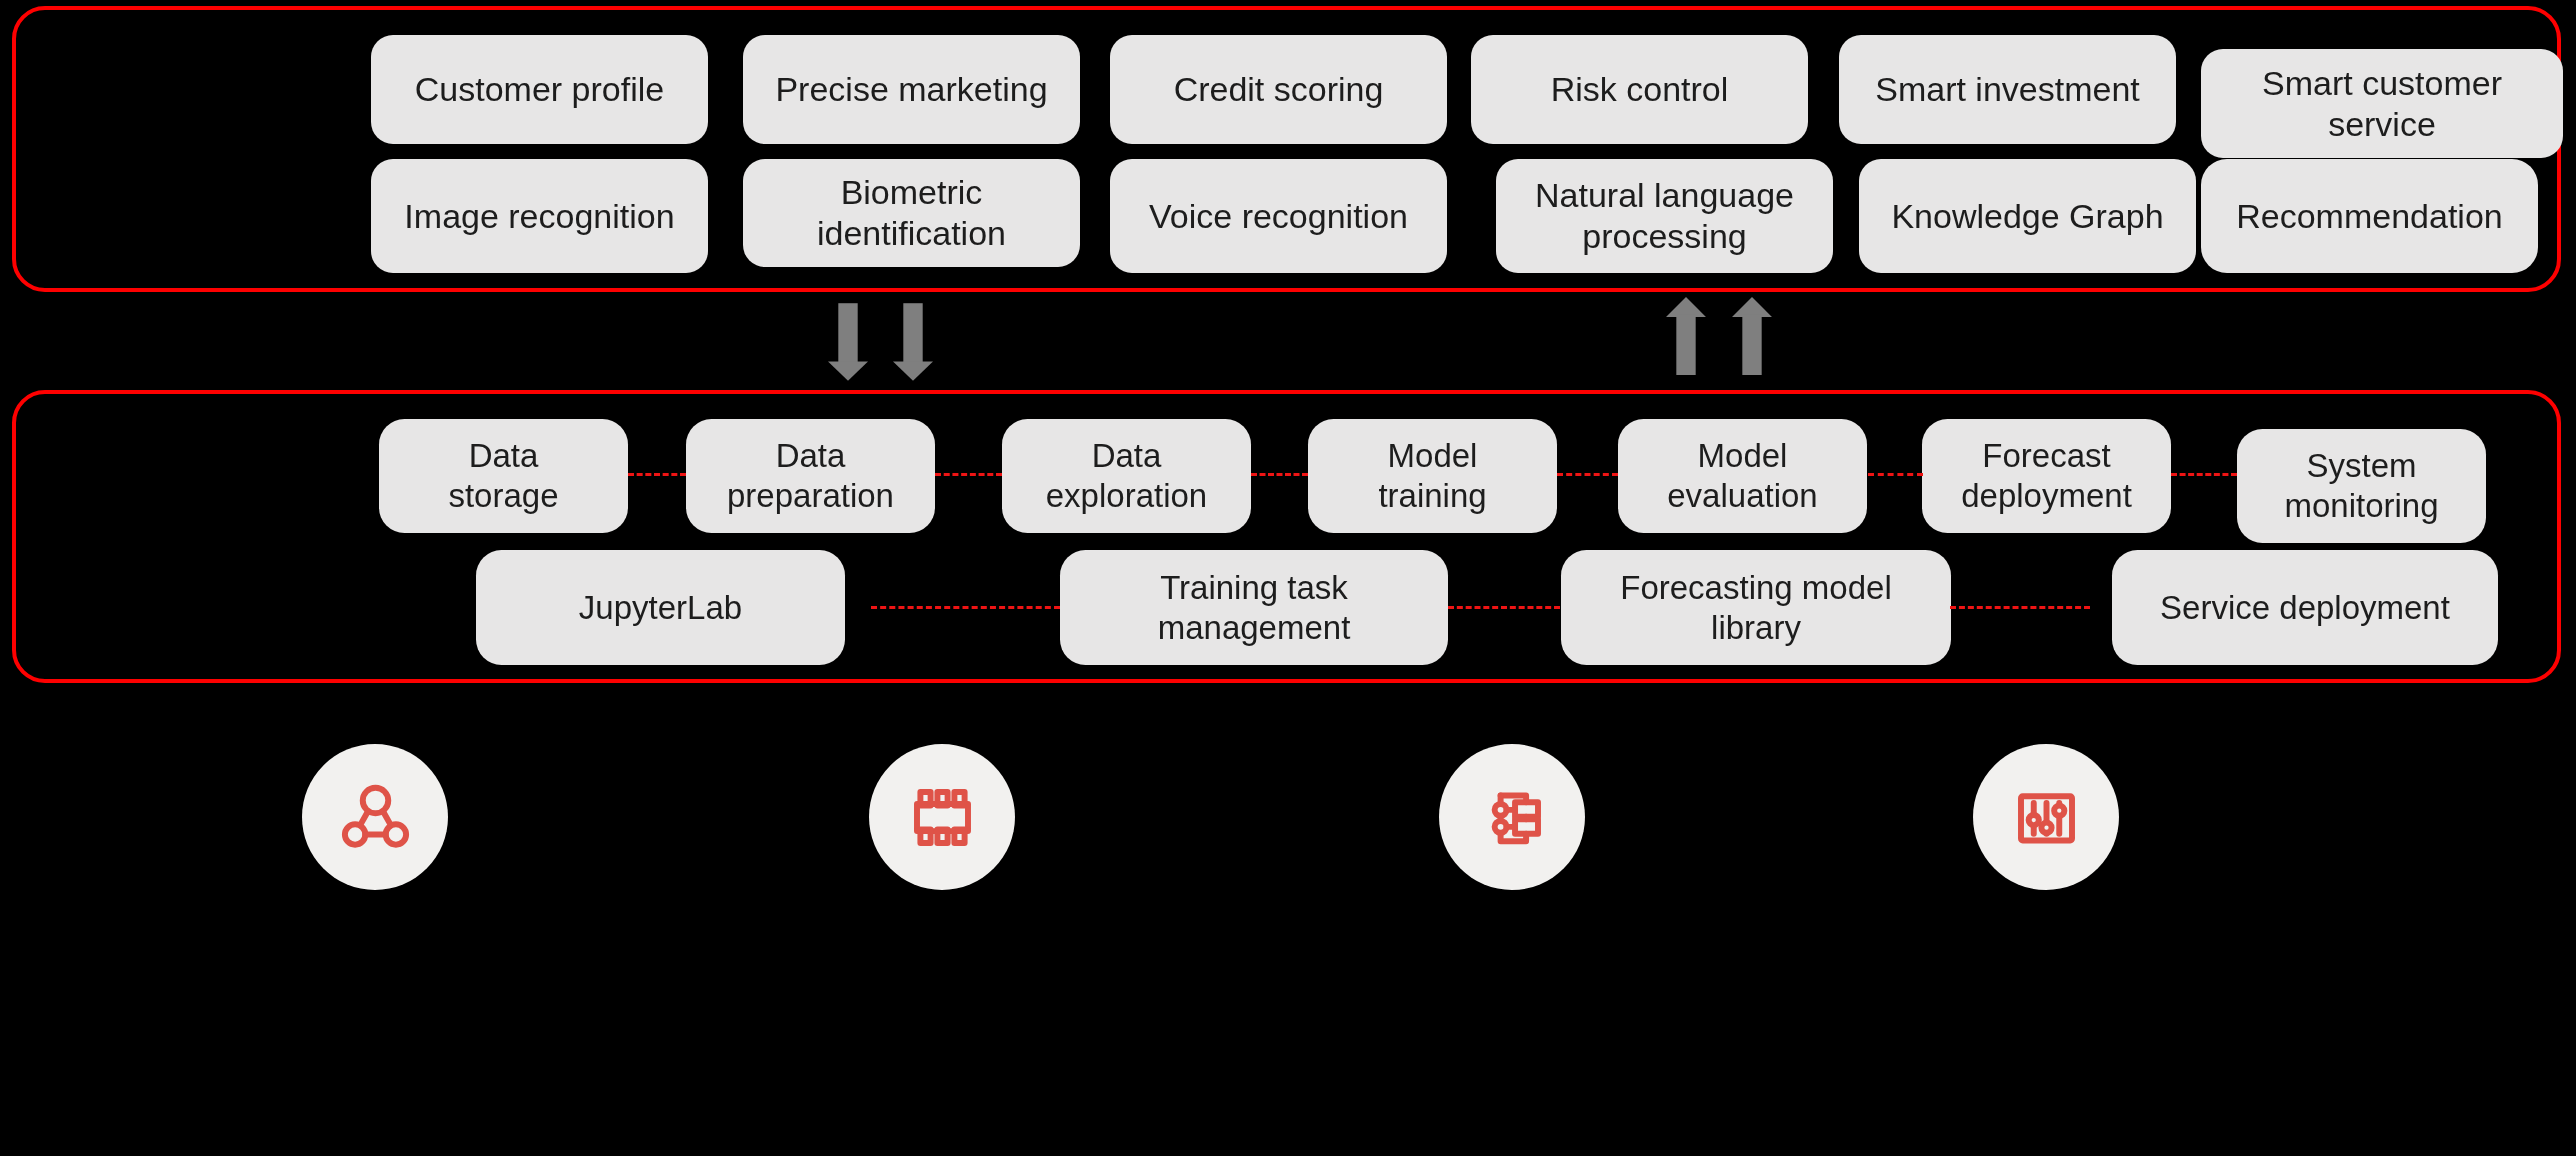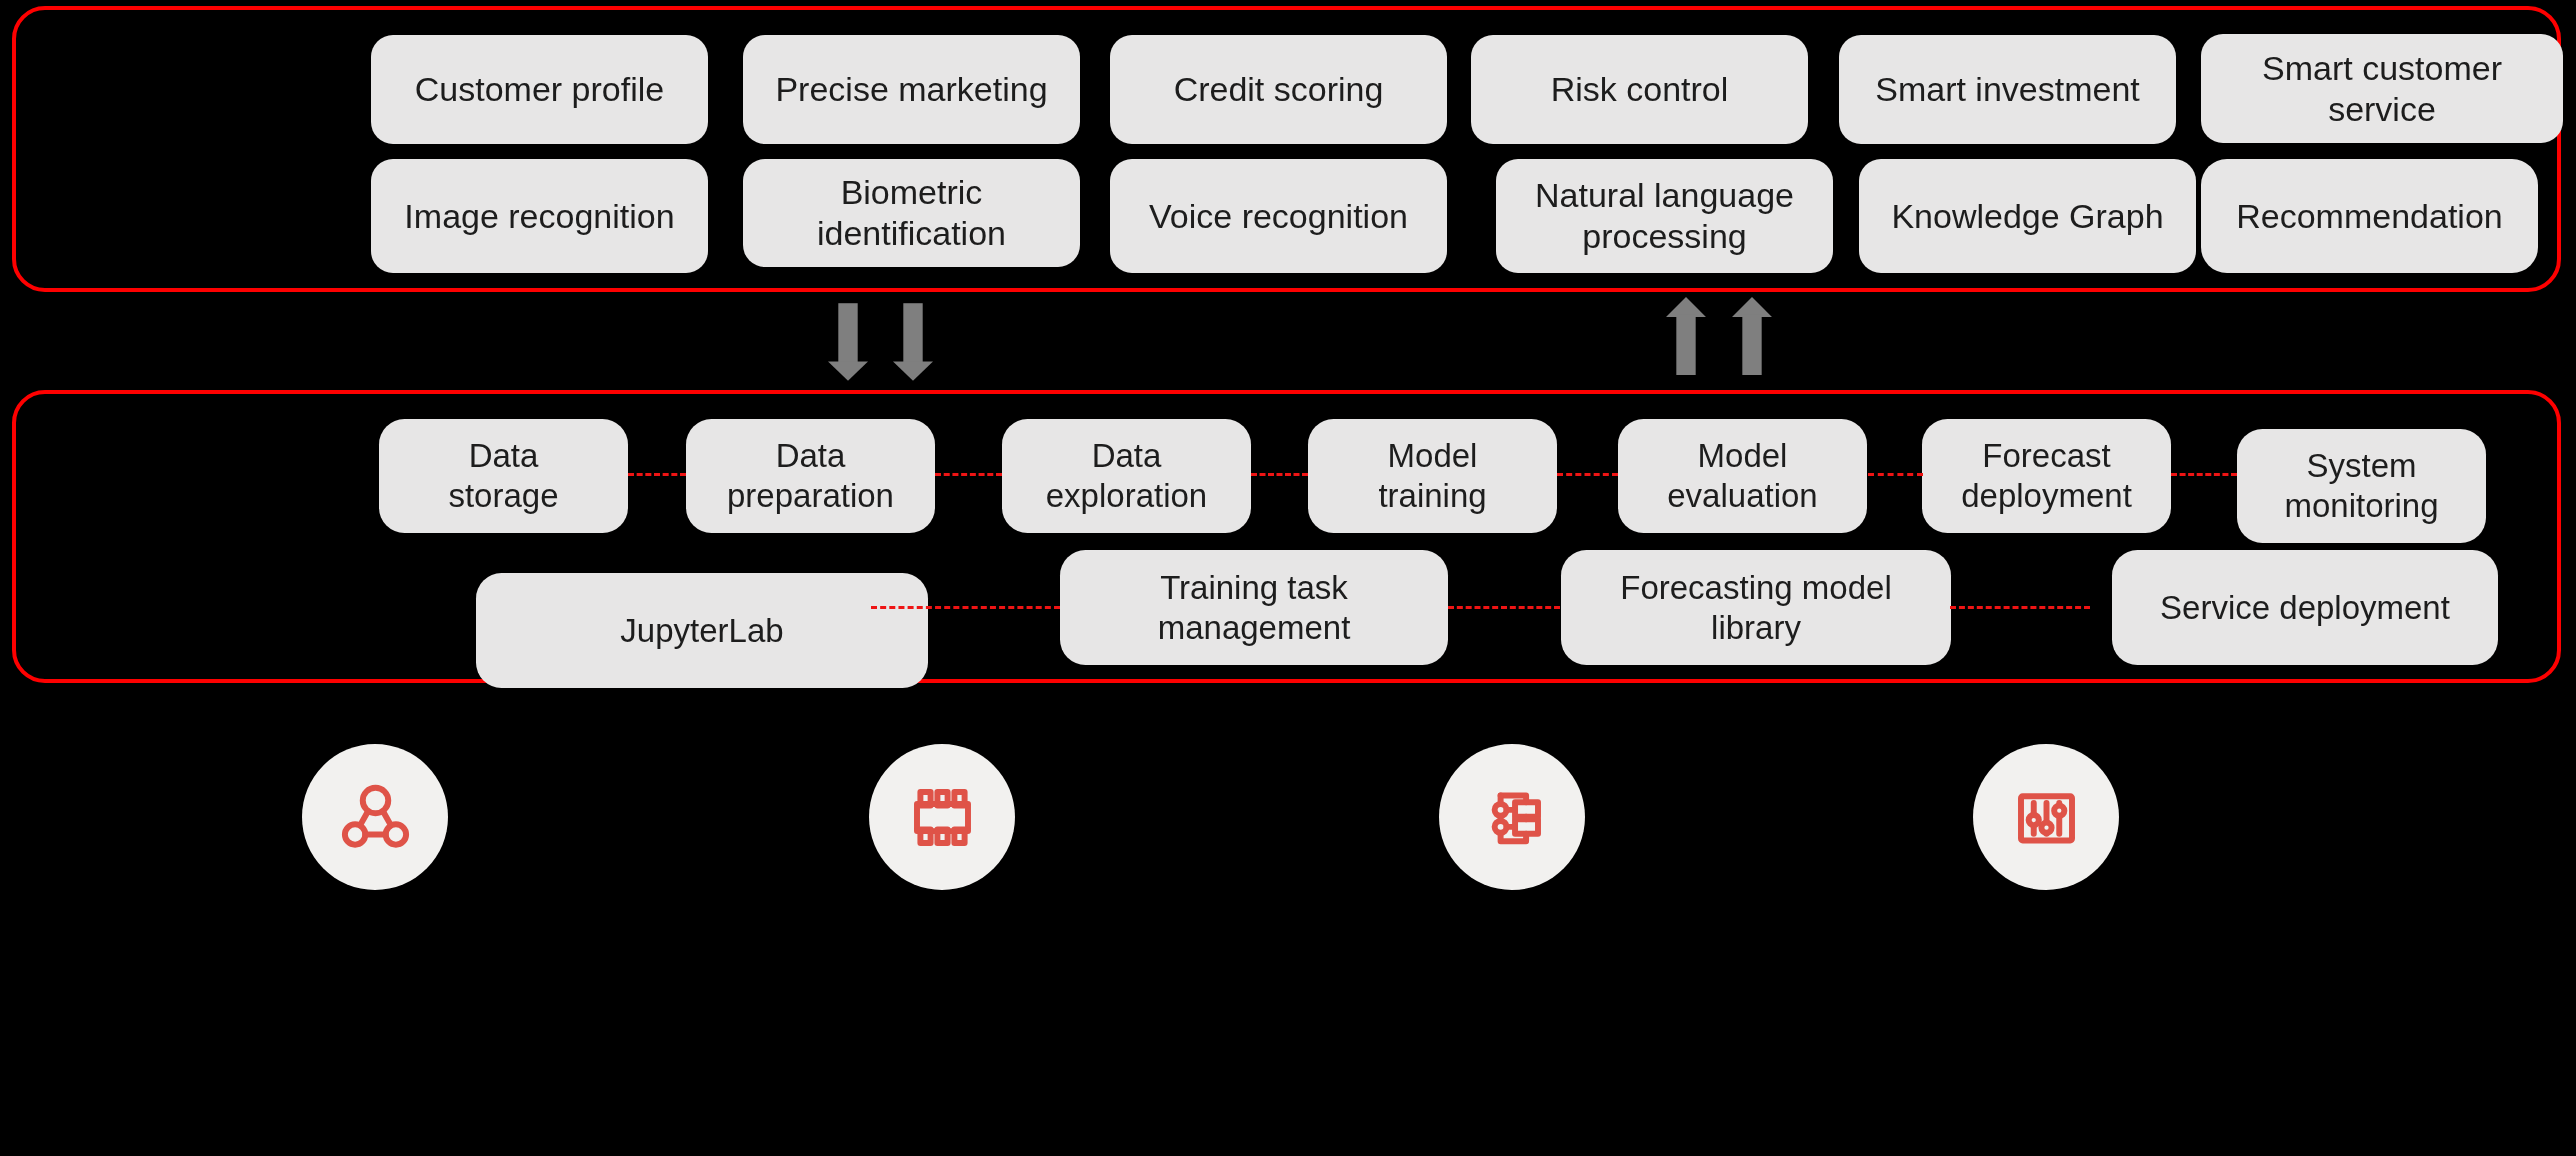--- a/index.html
+++ b/index.html
@@ -135,21 +135,21 @@
     </div>
     <div class="box app-box" style="left: 1110px; top: 35px; width: 337px; height: 109px;">
       <span class="box-label">Credit scoring</span>
     </div>
     <div class="box app-box" style="left: 1471px; top: 35px; width: 337px; height: 109px;">
       <span class="box-label">Risk control</span>
     </div>
     <div class="box app-box" style="left: 1839px; top: 35px; width: 337px; height: 109px;">
       <span class="box-label">Smart investment</span>
     </div>
-    <div class="box app-box" style="left: 2201px; top: 34px; width: 362px; height: 109px;">
+    <div class="box app-box" style="left: 2201px; top: 49px; width: 362px; height: 109px;">
       <span class="box-label">Smart customer
 service</span>
     </div>
     <div class="box app-box" style="left: 371px; top: 159px; width: 337px; height: 114px;">
       <span class="box-label">Image recognition</span>
     </div>
     <div class="box app-box" style="left: 743px; top: 159px; width: 337px; height: 108px;">
       <span class="box-label">Biometric
 identification</span>
     </div>
@@ -193,21 +193,21 @@
     <div class="box platform-box" style="left: 1922px; top: 419px; width: 249px; height: 114px;">
       <span class="box-label">Forecast
 deployment</span>
     </div>
     <div class="dash" style="left: 1868px; top: 473px; width: 55px;"></div>
     <div class="box platform-box" style="left: 2237px; top: 429px; width: 249px; height: 114px;">
       <span class="box-label">System
 monitoring</span>
     </div>
     <div class="dash" style="left: 2171px; top: 473px; width: 66px;"></div>
-    <div class="box platform-box" style="left: 476px; top: 573px; width: 452px; height: 115px;">
+    <div class="box platform-box" style="left: 476px; top: 550px; width: 369px; height: 115px;">
       <span class="box-label">JupyterLab</span>
     </div>
     <div class="box platform-box" style="left: 1060px; top: 550px; width: 388px; height: 115px;">
       <span class="box-label">Training task
 management</span>
     </div>
     <div class="dash" style="left: 871px; top: 606px; width: 189px;"></div>
     <div class="box platform-box" style="left: 1561px; top: 550px; width: 390px; height: 115px;">
       <span class="box-label">Forecasting model
 library</span>

